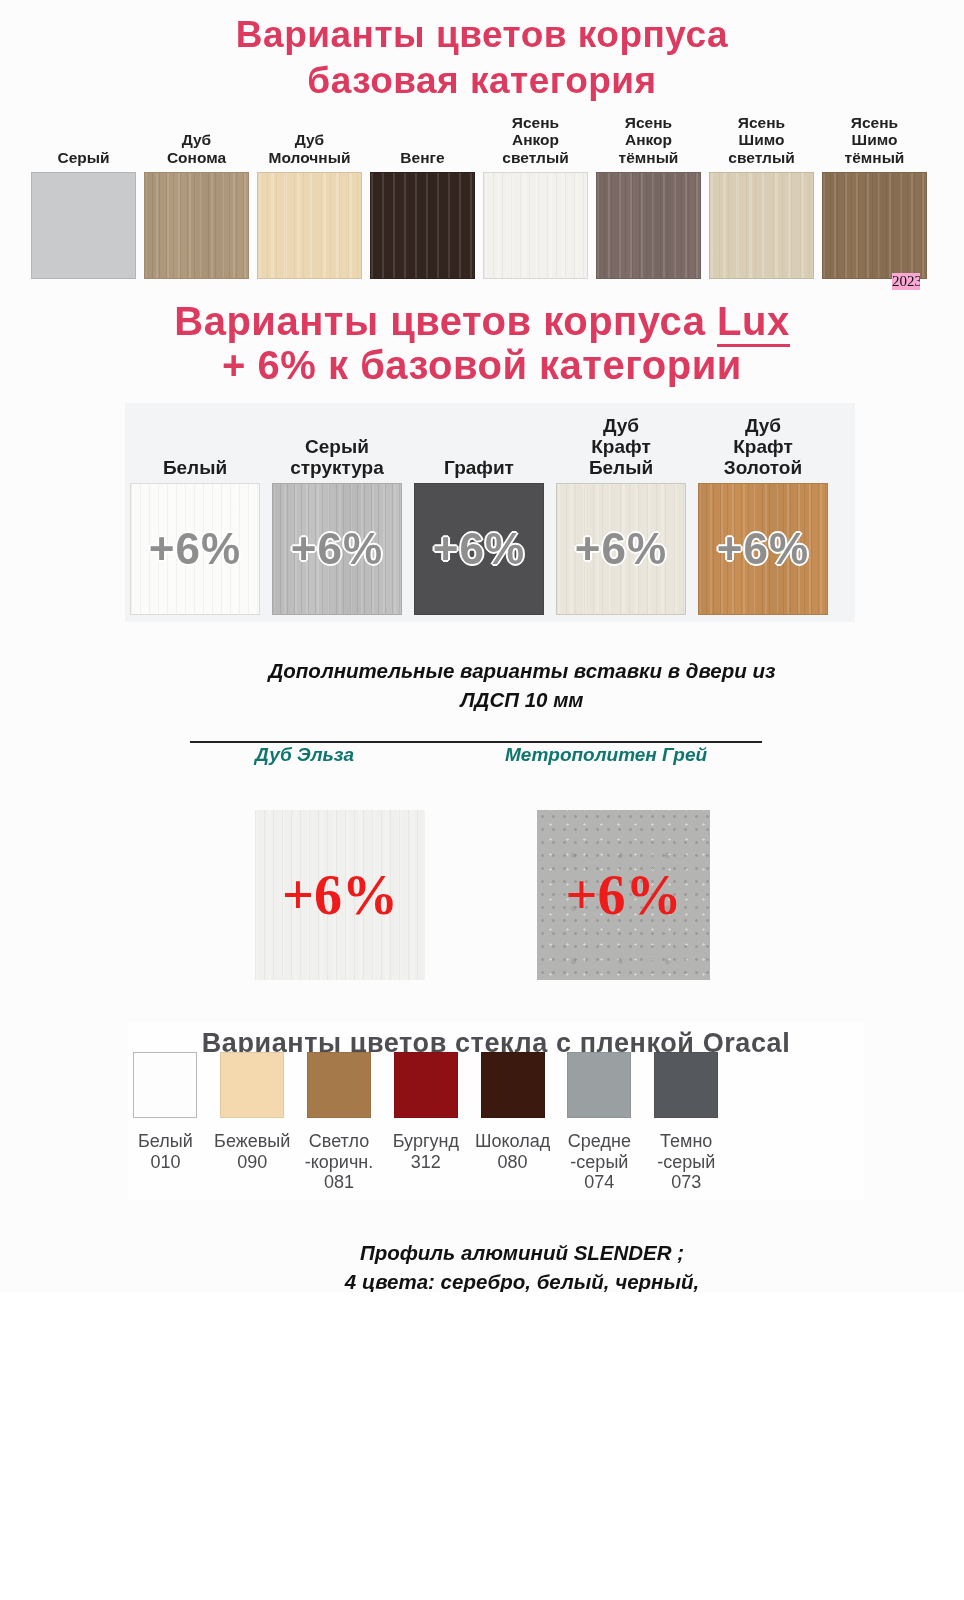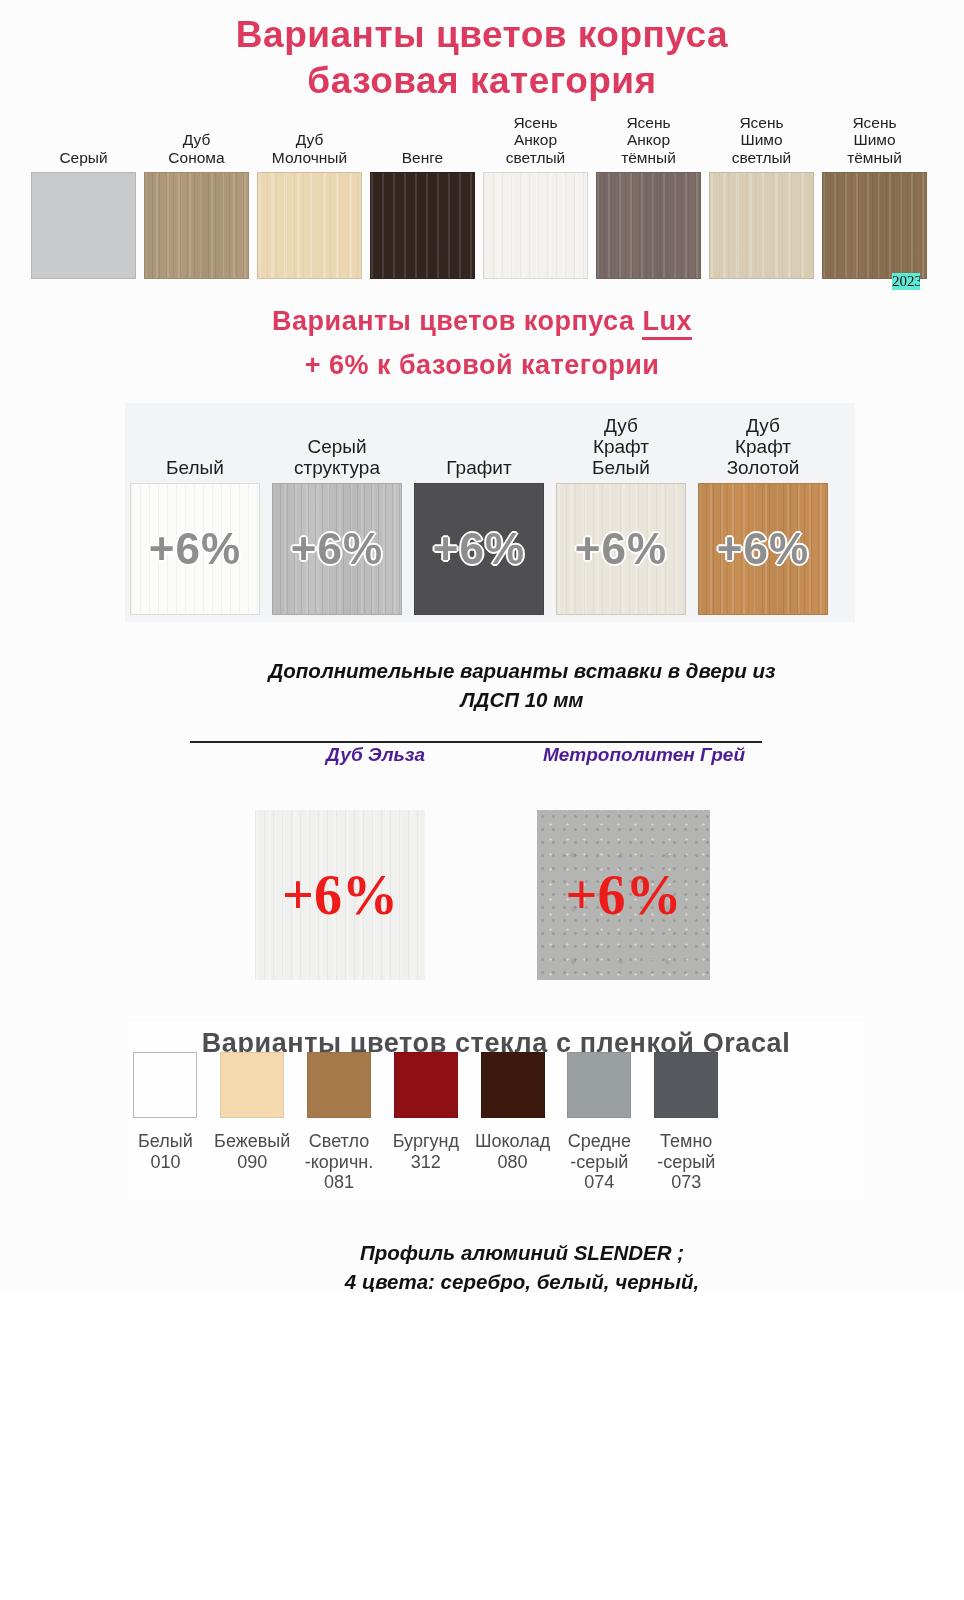--- a/index.html
+++ b/index.html
@@ -8,21 +8,21 @@
   .centered{position:absolute;left:0;width:964px;text-align:center;}
   
   .big-title{font-weight:800;font-size:37px;line-height:46px;letter-spacing:0.5px;}
   .lux-underline{border-bottom:3px solid;padding-bottom:1px;}
   .italic-title{font-weight:700;font-style:italic;font-size:20.5px;line-height:29px;color:#111;white-space:pre-line;padding-left:40px;}
   .hr{position:absolute;height:0;border-top:2px solid #222;}
   
   .row{position:absolute;display:flex;}
   .cell{display:flex;flex-direction:column;}
   .lbl{display:flex;align-items:flex-end;justify-content:center;text-align:center;
-       font-weight:400;color:#222;white-space:pre-line;}
+       font-weight:700;color:#222;white-space:pre-line;}
   .sw{position:relative;overflow:hidden;box-sizing:border-box;}
   .sw .grain,.sw .tex{position:absolute;inset:0;pointer-events:none;}
   .grain{background-image:
      repeating-linear-gradient(90deg, rgba(60,40,20,0.10) 0 1px, rgba(0,0,0,0) 1px 7px),
      repeating-linear-gradient(90deg, rgba(255,255,255,0.12) 0 2px, rgba(255,255,255,0) 2px 11px),
      linear-gradient(90deg, rgba(0,0,0,0.05), rgba(0,0,0,0) 30%, rgba(0,0,0,0.05) 60%, rgba(0,0,0,0) 100%);}
   .grain-soft{background-image:
      repeating-linear-gradient(90deg, rgba(120,110,90,0.07) 0 1px, rgba(0,0,0,0) 1px 9px),
      repeating-linear-gradient(90deg, rgba(255,255,255,0.18) 0 3px, rgba(255,255,255,0) 3px 13px);}
   .concrete-tex{background-image:
@@ -39,41 +39,41 @@
   .lux-panel{position:absolute;left:125px;top:403px;width:730px;height:219px;background:#f3f4f6;}
   .row2{left:130px;top:406px;gap:12px;}
   .row2 .cell{width:130px;}
   .row2 .lbl{height:72px;font-size:19px;line-height:21px;color:#1d1d1d;}
   .row2 .sw{margin-top:5px;height:132px;border:1px solid rgba(0,0,0,0.12);
             display:flex;align-items:center;justify-content:center;}
   .badge-gray{position:relative;z-index:2;font-size:44px;font-weight:700;letter-spacing:1px;
      text-shadow:-2px 0 0 #fff,2px 0 0 #fff,0 -2px 0 #fff,0 2px 0 #fff,
                  -1px -1px 0 #fff,1px -1px 0 #fff,-1px 1px 0 #fff,1px 1px 0 #fff;}
   
-  .ldsp-lbl{position:absolute;text-align:right;font-weight:700;font-style:italic;font-size:19px;color:#4c1d95;}
+  .ldsp-lbl{position:absolute;text-align:left;font-weight:700;font-style:italic;font-size:19px;color:#0f766e;}
   .ldsp-sw{position:absolute;top:810px;height:170px;display:flex;align-items:center;justify-content:center;}
   .badge-red{position:relative;z-index:2;font-family:"Liberation Serif",serif;font-weight:700;font-size:56px;}
   
   .oracal-panel{position:absolute;left:128px;top:1022px;width:736px;height:178px;background:#fefefe;}
   .oracal-title{position:absolute;left:128px;top:1028px;width:736px;text-align:center;
      font-size:27px;font-weight:700;color:#4d4d52;letter-spacing:0.6px;}
   .row4{left:122px;top:1052px;}
   .row4 .cell{width:86.8px;align-items:center;}
   .row4 .sw{width:64px;height:66px;border:1px solid rgba(0,0,0,0.07);}
   .row4 .lbl{margin-top:13px;align-items:flex-start;font-weight:400;font-size:18px;line-height:20.5px;color:#4b4b4f;}
   
   .profile-panel{position:absolute;left:283px;top:1338px;width:407px;height:214px;
      background:linear-gradient(180deg,#d8dadc 0%,#e3e5e7 55%,#eef0f1 100%);
      display:flex;justify-content:space-between;padding:14px 6px 0 6px;box-sizing:border-box;}
   .profile-col{width:131px;display:flex;flex-direction:column;align-items:center;gap:27px;}
   .profile-col svg{display:block;}
   .profile-label{margin-top:2px;font-size:10px;font-weight:700;color:#3d3d3d;letter-spacing:0.4px;text-align:center;}
   .caret{position:absolute;left:687px;top:1523px;width:3px;height:39px;}
   .year-note{position:absolute;left:892px;top:273px;width:28px;height:17px;overflow:hidden;
-     background:#5eead4;font-family:"Liberation Serif",serif;font-size:15px;color:#111;white-space:nowrap;line-height:17px;}
+     background:#f9a8d4;font-family:"Liberation Serif",serif;font-size:15px;color:#111;white-space:nowrap;line-height:17px;}
 </style>
 </head>
 <body>
 
 <div class="page">
 
   <div class="centered big-title" style="top: 12px; color: rgb(220, 58, 94);">
     <div>Варианты цветов корпуса</div>
     <div>базовая категория</div>
   </div>
@@ -132,21 +132,21 @@
 Шимо
 тёмный</div>
       <div class="sw" style="background-color: rgb(141, 114, 84);">
           <i class="grain"></i>
         </div>
     </div>
   </div>
 
   <div class="year-note">2023</div>
 
-  <div class="centered big-title" style="top: 299px; font-size: 27px; line-height: 44px; color: rgb(220, 58, 94);">
+  <div class="centered big-title" style="top: 299px; font-size: 40px; line-height: 44px; color: rgb(220, 58, 94);">
     <div><span>Варианты цветов корпуса </span><span class="lux-underline">Lux</span></div>
     <div>+ 6% к базовой категории</div>
   </div>
 
   <div class="lux-panel"></div>
 
   <div class="row row2">
     <div class="cell">
       <div class="lbl">Белый</div>
       <div class="sw" style="background-color: rgb(251, 251, 250);">

